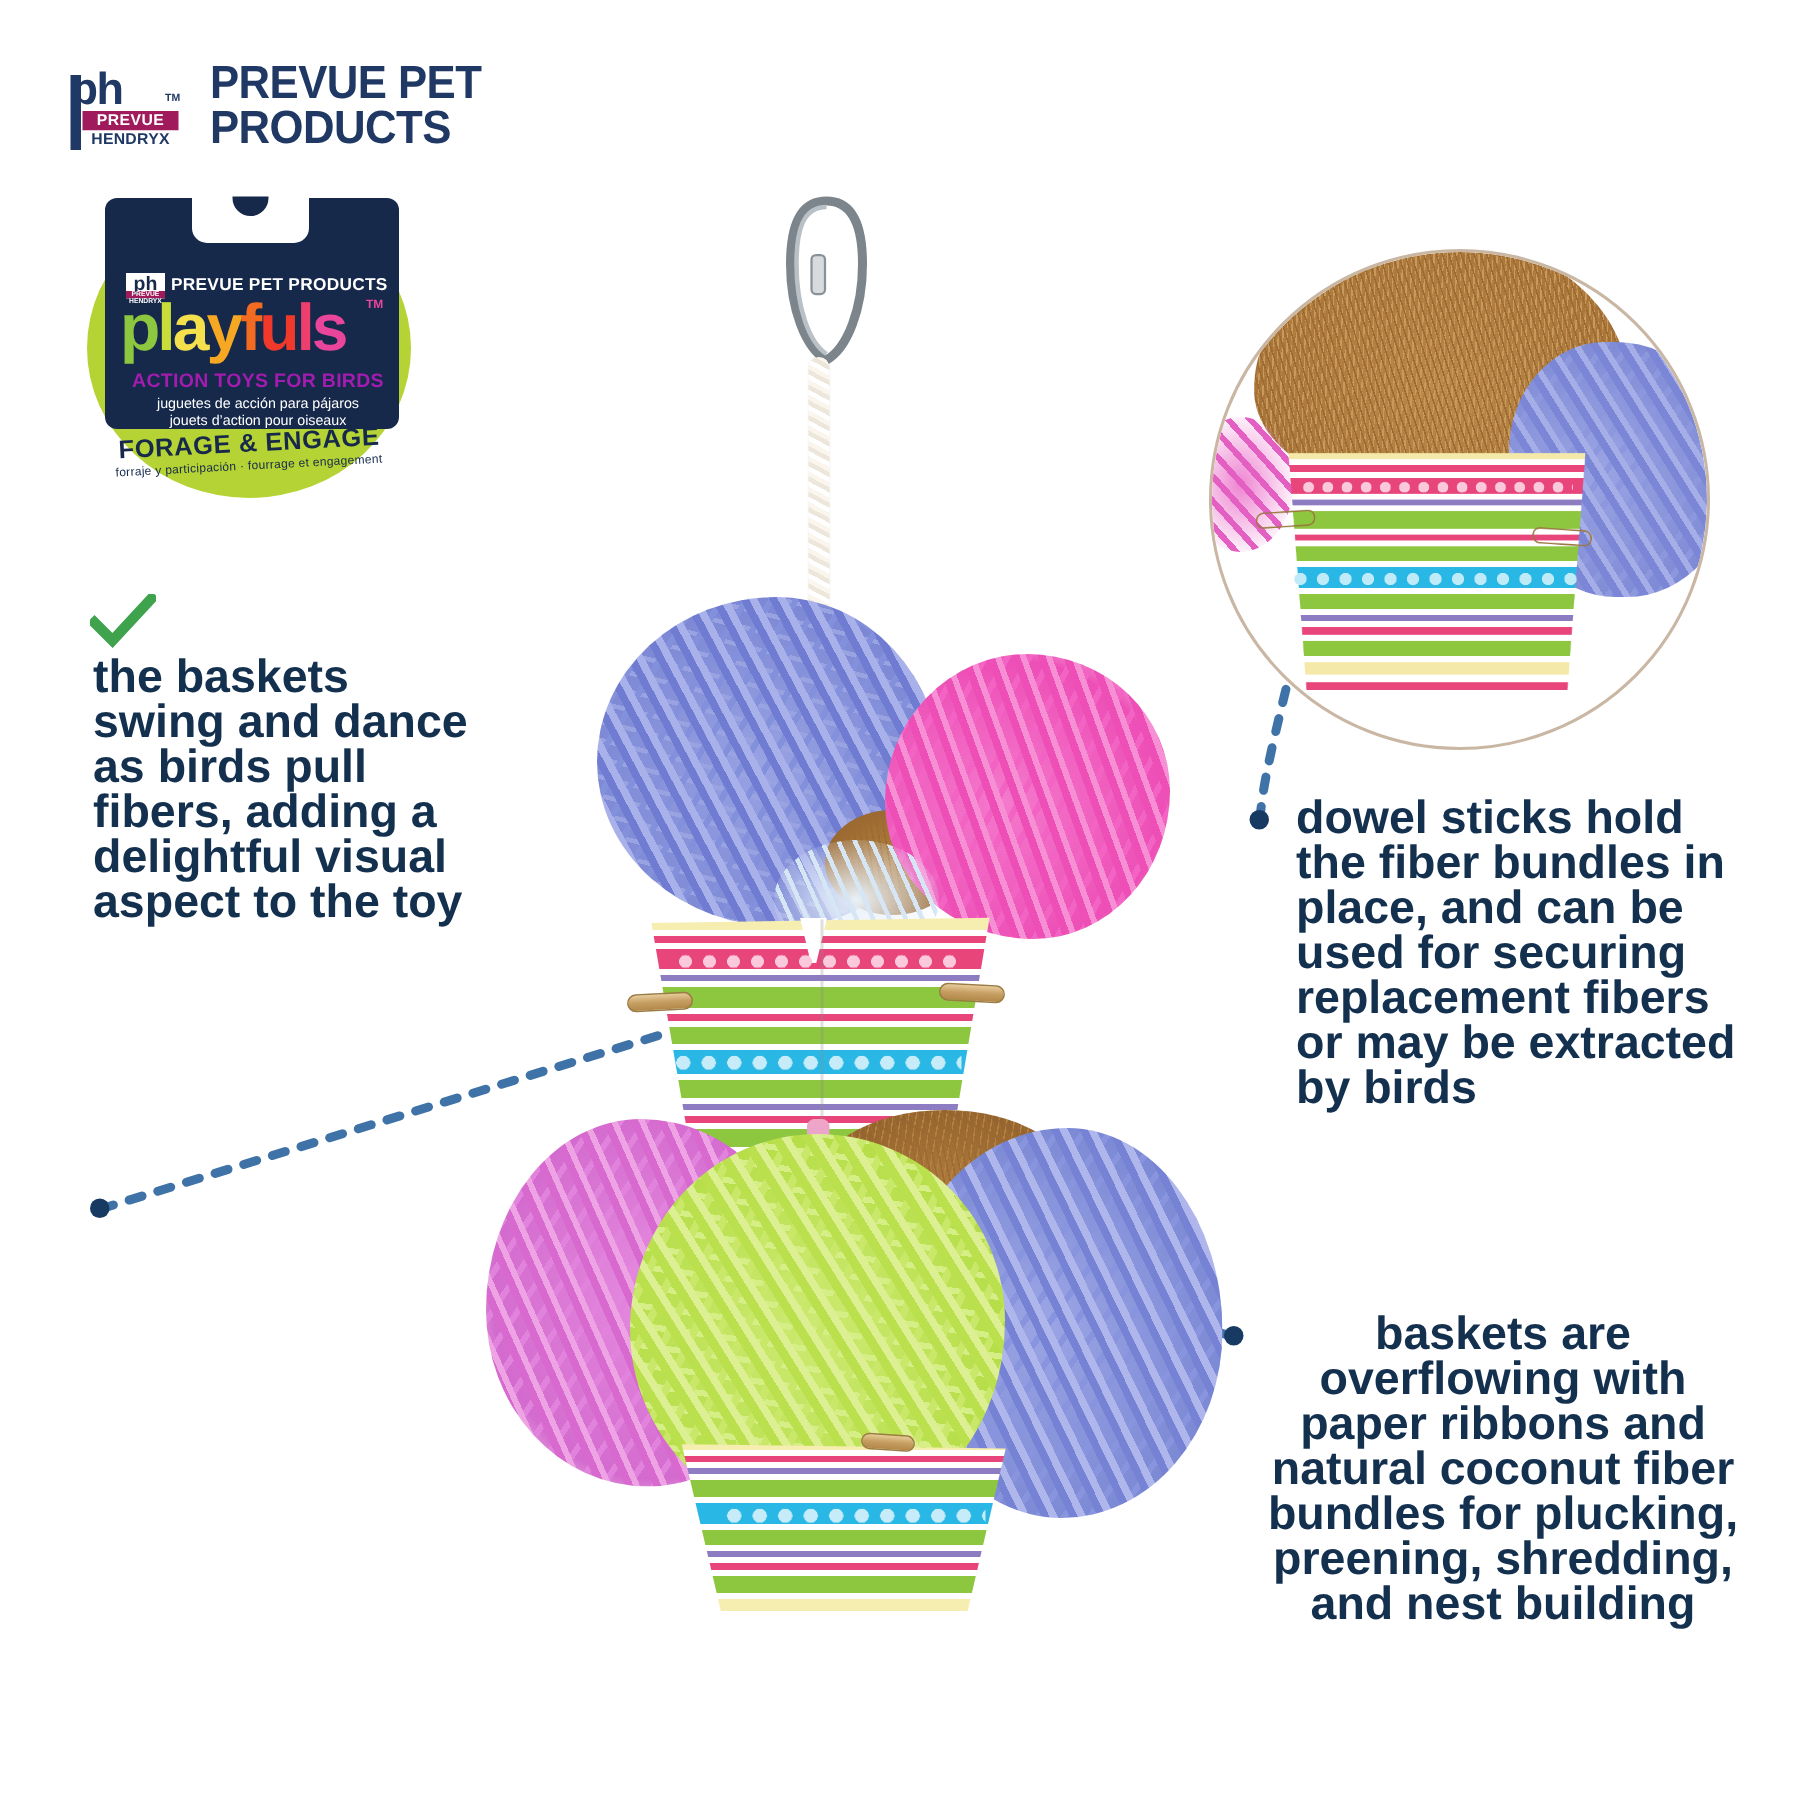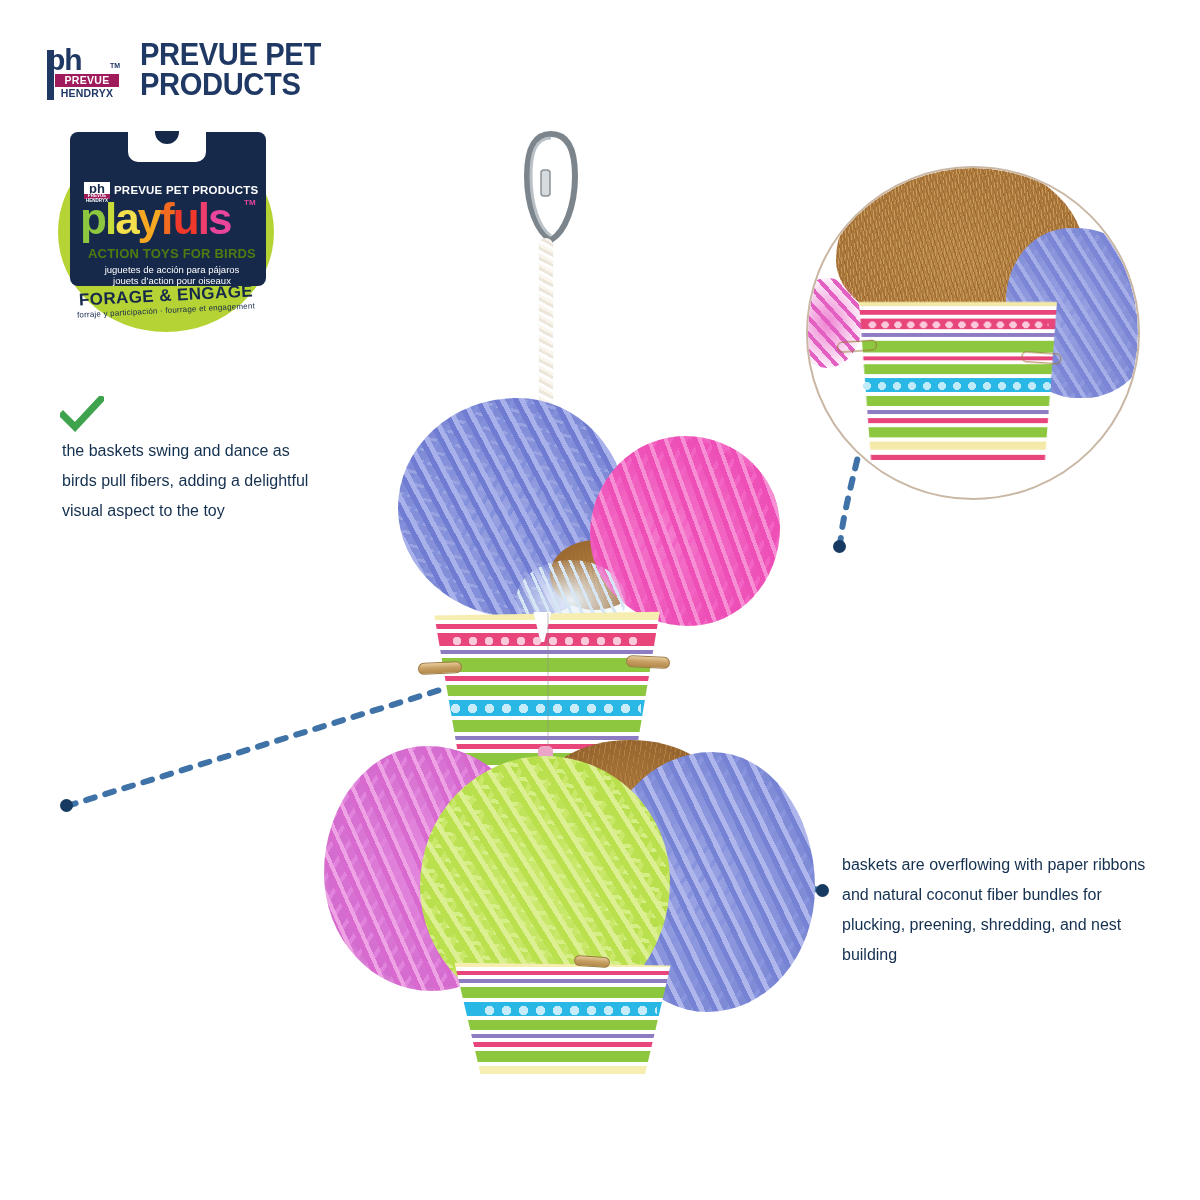--- a/index.html
+++ b/index.html
@@ -76,47 +76,48 @@
     color:#fff; font-weight:bold; font-size:11.5px; letter-spacing:0.2px;
   }
   .badge-playfuls {
     position:absolute; left:22px; top:72px; width:200px; height:46px;
     font-weight:bold; font-size:44px; line-height:46px; letter-spacing:-2px;
   }
   .badge-playfuls span { display:inline; }
   .badge-tm2 { position:absolute; left:186px; top:74px; color:#E8459B; font-size:8px; font-weight:bold;}
   .badge-action {
     position:absolute; left:24px; top:122px; width:180px; text-align:center;
-    color:#4d7c0f; font-weight:bold; font-size:13px; letter-spacing:0.2px;
+    color:#a21caf; font-weight:bold; font-size:13px; letter-spacing:0.2px;
   }
   .badge-es {
     position:absolute; left:24px; top:140px; width:180px; text-align:center;
     color:#fff; font-size:9.5px; line-height:11px;
   }
   .badge-forage {
     position:absolute; left:0px; top:162px; width:216px; text-align:center;
     color:#16294B; font-weight:bold; font-size:17px; letter-spacing:0.4px;
     transform:rotate(-3deg);
   }
   .badge-forage-sub {
     position:absolute; left:0px; top:182px; width:216px; text-align:center;
     color:#16294B; font-size:8px; letter-spacing:0.2px;
     transform:rotate(-3deg);
   }
 
   
   .feature-text {
-    position:absolute; color:#14304F; font-size:16px; line-height:30px;
+    position:absolute; color:#14304F; font-size:31px; line-height:30px;
     font-family:"Liberation Sans", sans-serif;
+    font-weight:bold;
   }
   .check-icon { position:absolute; left:60px; top:396px; }
   .f1 { left:62px; top:436px; width:260px; }
   .f2 { left:62px; top:818px; width:275px; }
   .f3 { left:864px; top:530px; width:300px; }
-  .f4 { left:842px; top:850px; width:320px; }
+  .f4 { left:842px; top:874px; width:320px;text-align:center; }
 
   .dot {
     position:absolute; width:13px; height:13px; border-radius:50%; background:#173A63;
   }
   .d1 { left:60px; top:799px; }
   .d2 { left:833px; top:540px; }
   .d3 { left:816px; top:884px; }
 
   svg.lines { position:absolute; left:0; top:0; width:1200px; height:1200px; pointer-events:none; }
 
@@ -449,17 +450,18 @@
   </div>
 
   <svg class="check-icon" width="44" height="36" viewBox="0 0 44 36">
     <path d="M3 19 L15 31 L41 3" fill="none" stroke="#3FA34D" stroke-width="7" stroke-linecap="square"></path>
   </svg>
   <div class="feature-text f1">the baskets swing and dance as birds pull fibers, adding a delightful visual aspect to the toy</div>
 
   <div class="dot d1"></div>
 
   <div class="dot d2"></div>
+  <div class="feature-text f3">dowel sticks hold the fiber bundles in place, and can be used for securing replacement fibers or may be extracted by birds</div>
 
   <div class="dot d3"></div>
   <div class="feature-text f4">baskets are overflowing with paper ribbons and natural coconut fiber bundles for plucking, preening, shredding, and nest building</div>
 
 </div>
 
 </body></html>

